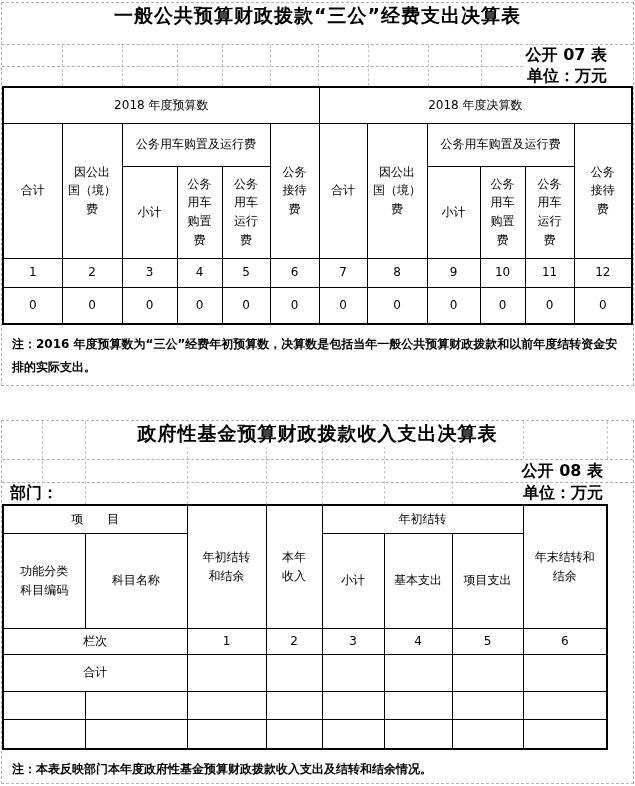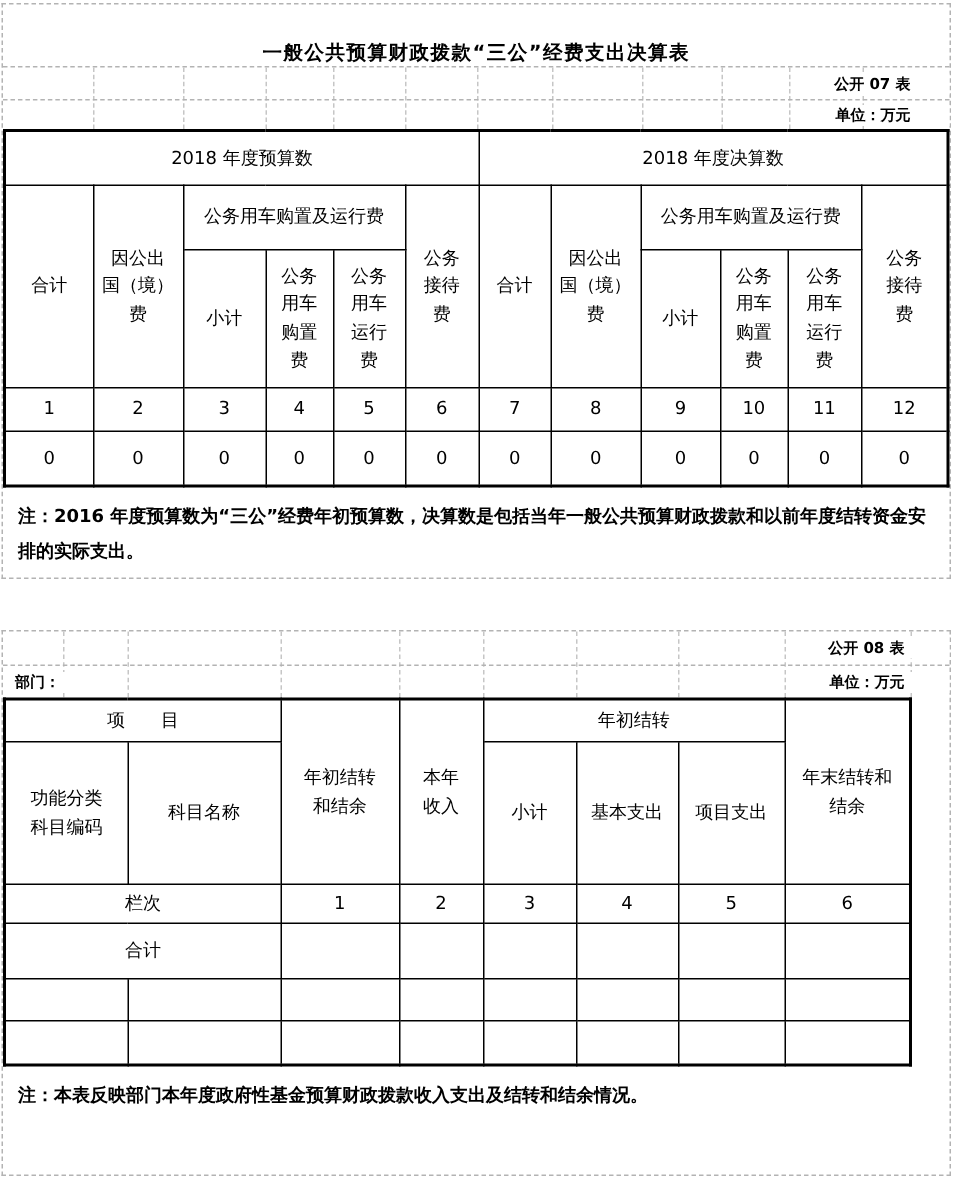--- a/index.html
+++ b/index.html
@@ -2,31 +2,31 @@
 <html><head>
 <meta charset="utf-8">
 <style>
   html,body{margin:0;padding:0;}
   body{width:635px;background:#fff;color:#000;font-family:"DejaVu Sans","Liberation Sans",sans-serif;}
   .page{width:635px;background:#fff;}
   .block{position:relative;margin:0 1px;border:1px dashed #b3b3b3;background:#fff;box-sizing:border-box;}
   .block1{margin-top:2px;height:384px;}
   .block2{margin-top:34px;height:364px;}
 
-  .tbl-title{display:flex;align-items:flex-end;justify-content:center;
-    font-size:13px;font-weight:bold;letter-spacing:1px;
+  .tbl-title{display:flex;align-items:flex-start;justify-content:center;
+    font-size:19px;font-weight:bold;letter-spacing:1px;
     border-bottom:1px dashed #b3b3b3;}
   .t1-title{height:41px;}
   .t2-title{height:38px;}
   .mask{position:relative;z-index:2;background:#fff;padding:0 4px;}
 
   .meta-zone{position:relative;}
   .head-zone{position:relative;}
   .vl{position:absolute;top:0;bottom:0;width:0;border-left:1px dashed #c6c6c6;z-index:1;}
-  .strip{position:relative;display:flex;align-items:center;font-size:10px;font-weight:bold;z-index:2;}
+  .strip{position:relative;display:flex;align-items:center;font-size:16px;font-weight:bold;z-index:2;}
   .strip .right{margin-left:auto;}
   .sheetrow1{height:21px;border-bottom:1px dashed #b3b3b3;}
   .deptrow1{height:19px;}
   .sheetrow2{height:22px;border-bottom:1px dashed #b3b3b3;}
   .deptrow2{height:21px;}
   .pad-r1{padding-right:26px;}
   .pad-r2{padding-right:30px;}
   .pad-l{padding-left:8px;}
 
   table{border-collapse:collapse;table-layout:fixed;background:#fff;position:relative;z-index:2;}
@@ -166,20 +166,23 @@
     <div class="head-zone">
       <i class="vl" style="left:40px"></i>
       <i class="vl" style="left:83px"></i>
       <i class="vl" style="left:185px"></i>
       <i class="vl" style="left:264px"></i>
       <i class="vl" style="left:320px"></i>
       <i class="vl" style="left:382px"></i>
       <i class="vl" style="left:450px"></i>
       <i class="vl" style="left:521px"></i>
       <i class="vl" style="left:605px"></i>
+      <div class="tbl-title t2-title">
+        <span class="mask">政府性基金预算财政拨款收入支出决算表</span>
+      </div>
       <div class="strip sheetrow2">
         <span class="right pad-r2 mask">公开 08 表</span>
       </div>
       <div class="strip deptrow2">
         <span class="pad-l mask">部门：</span>
         <span class="right pad-r2 mask">单位：万元</span>
       </div>
     </div>
 
     <table class="t2">

